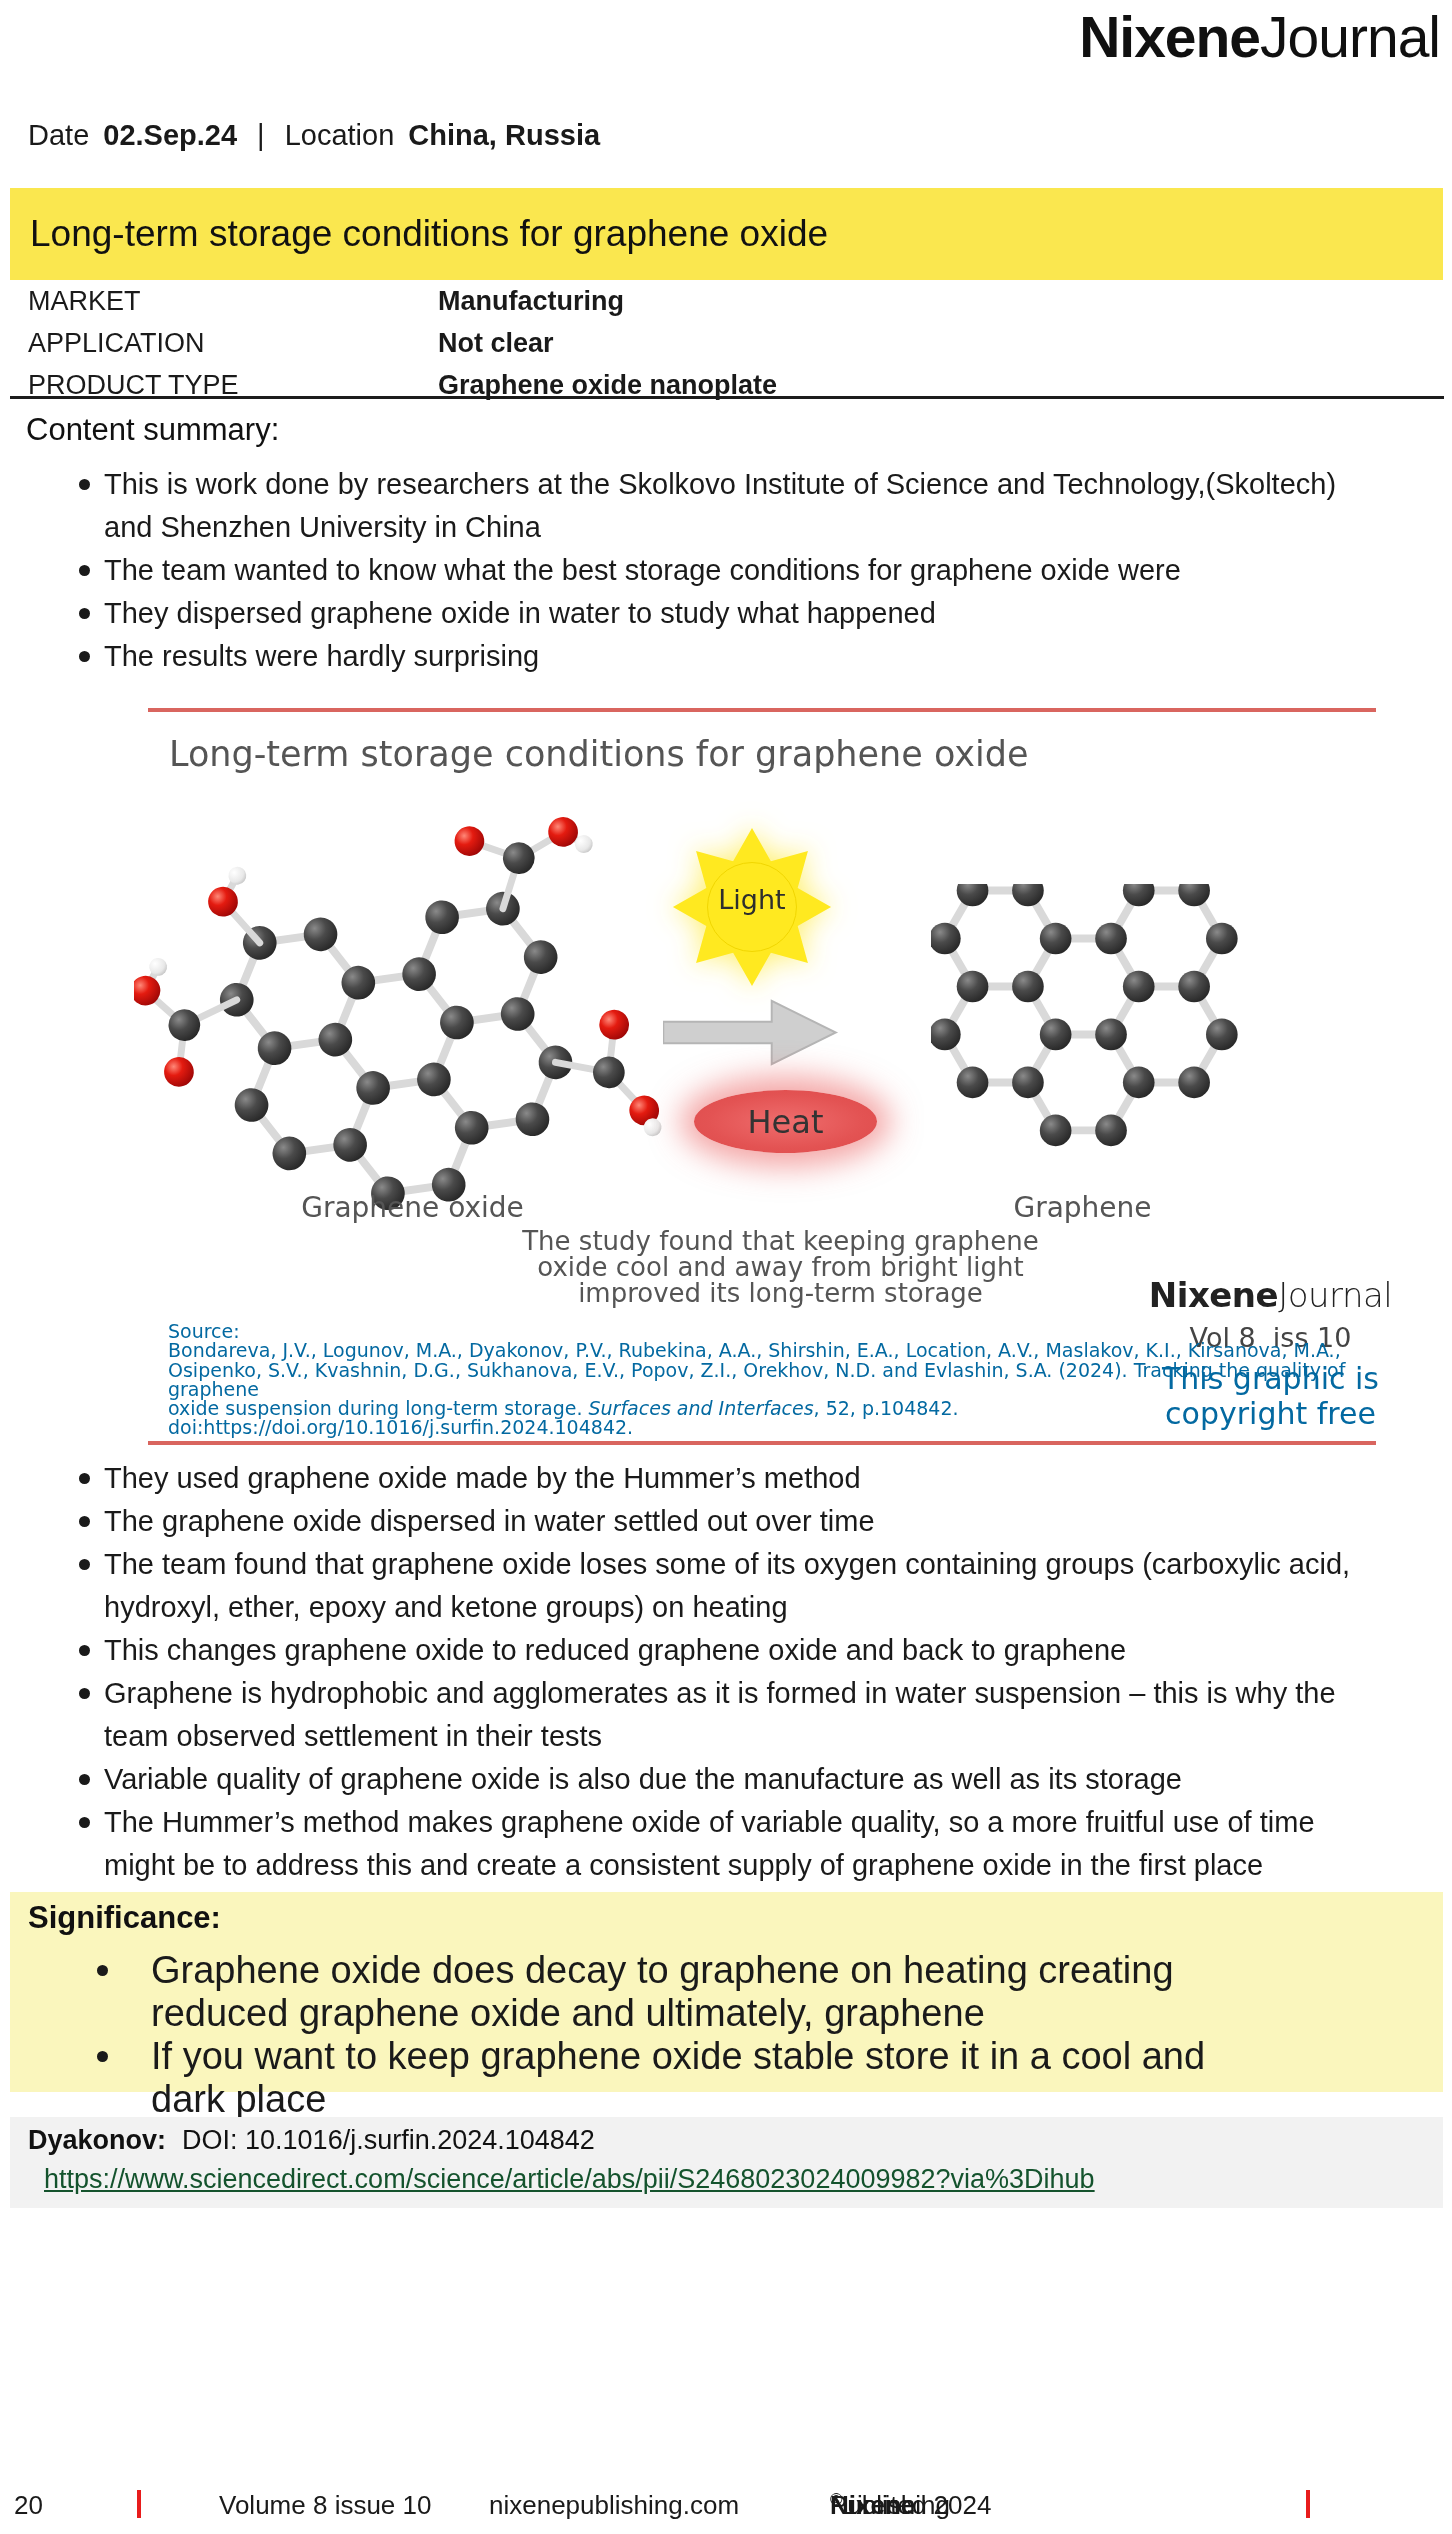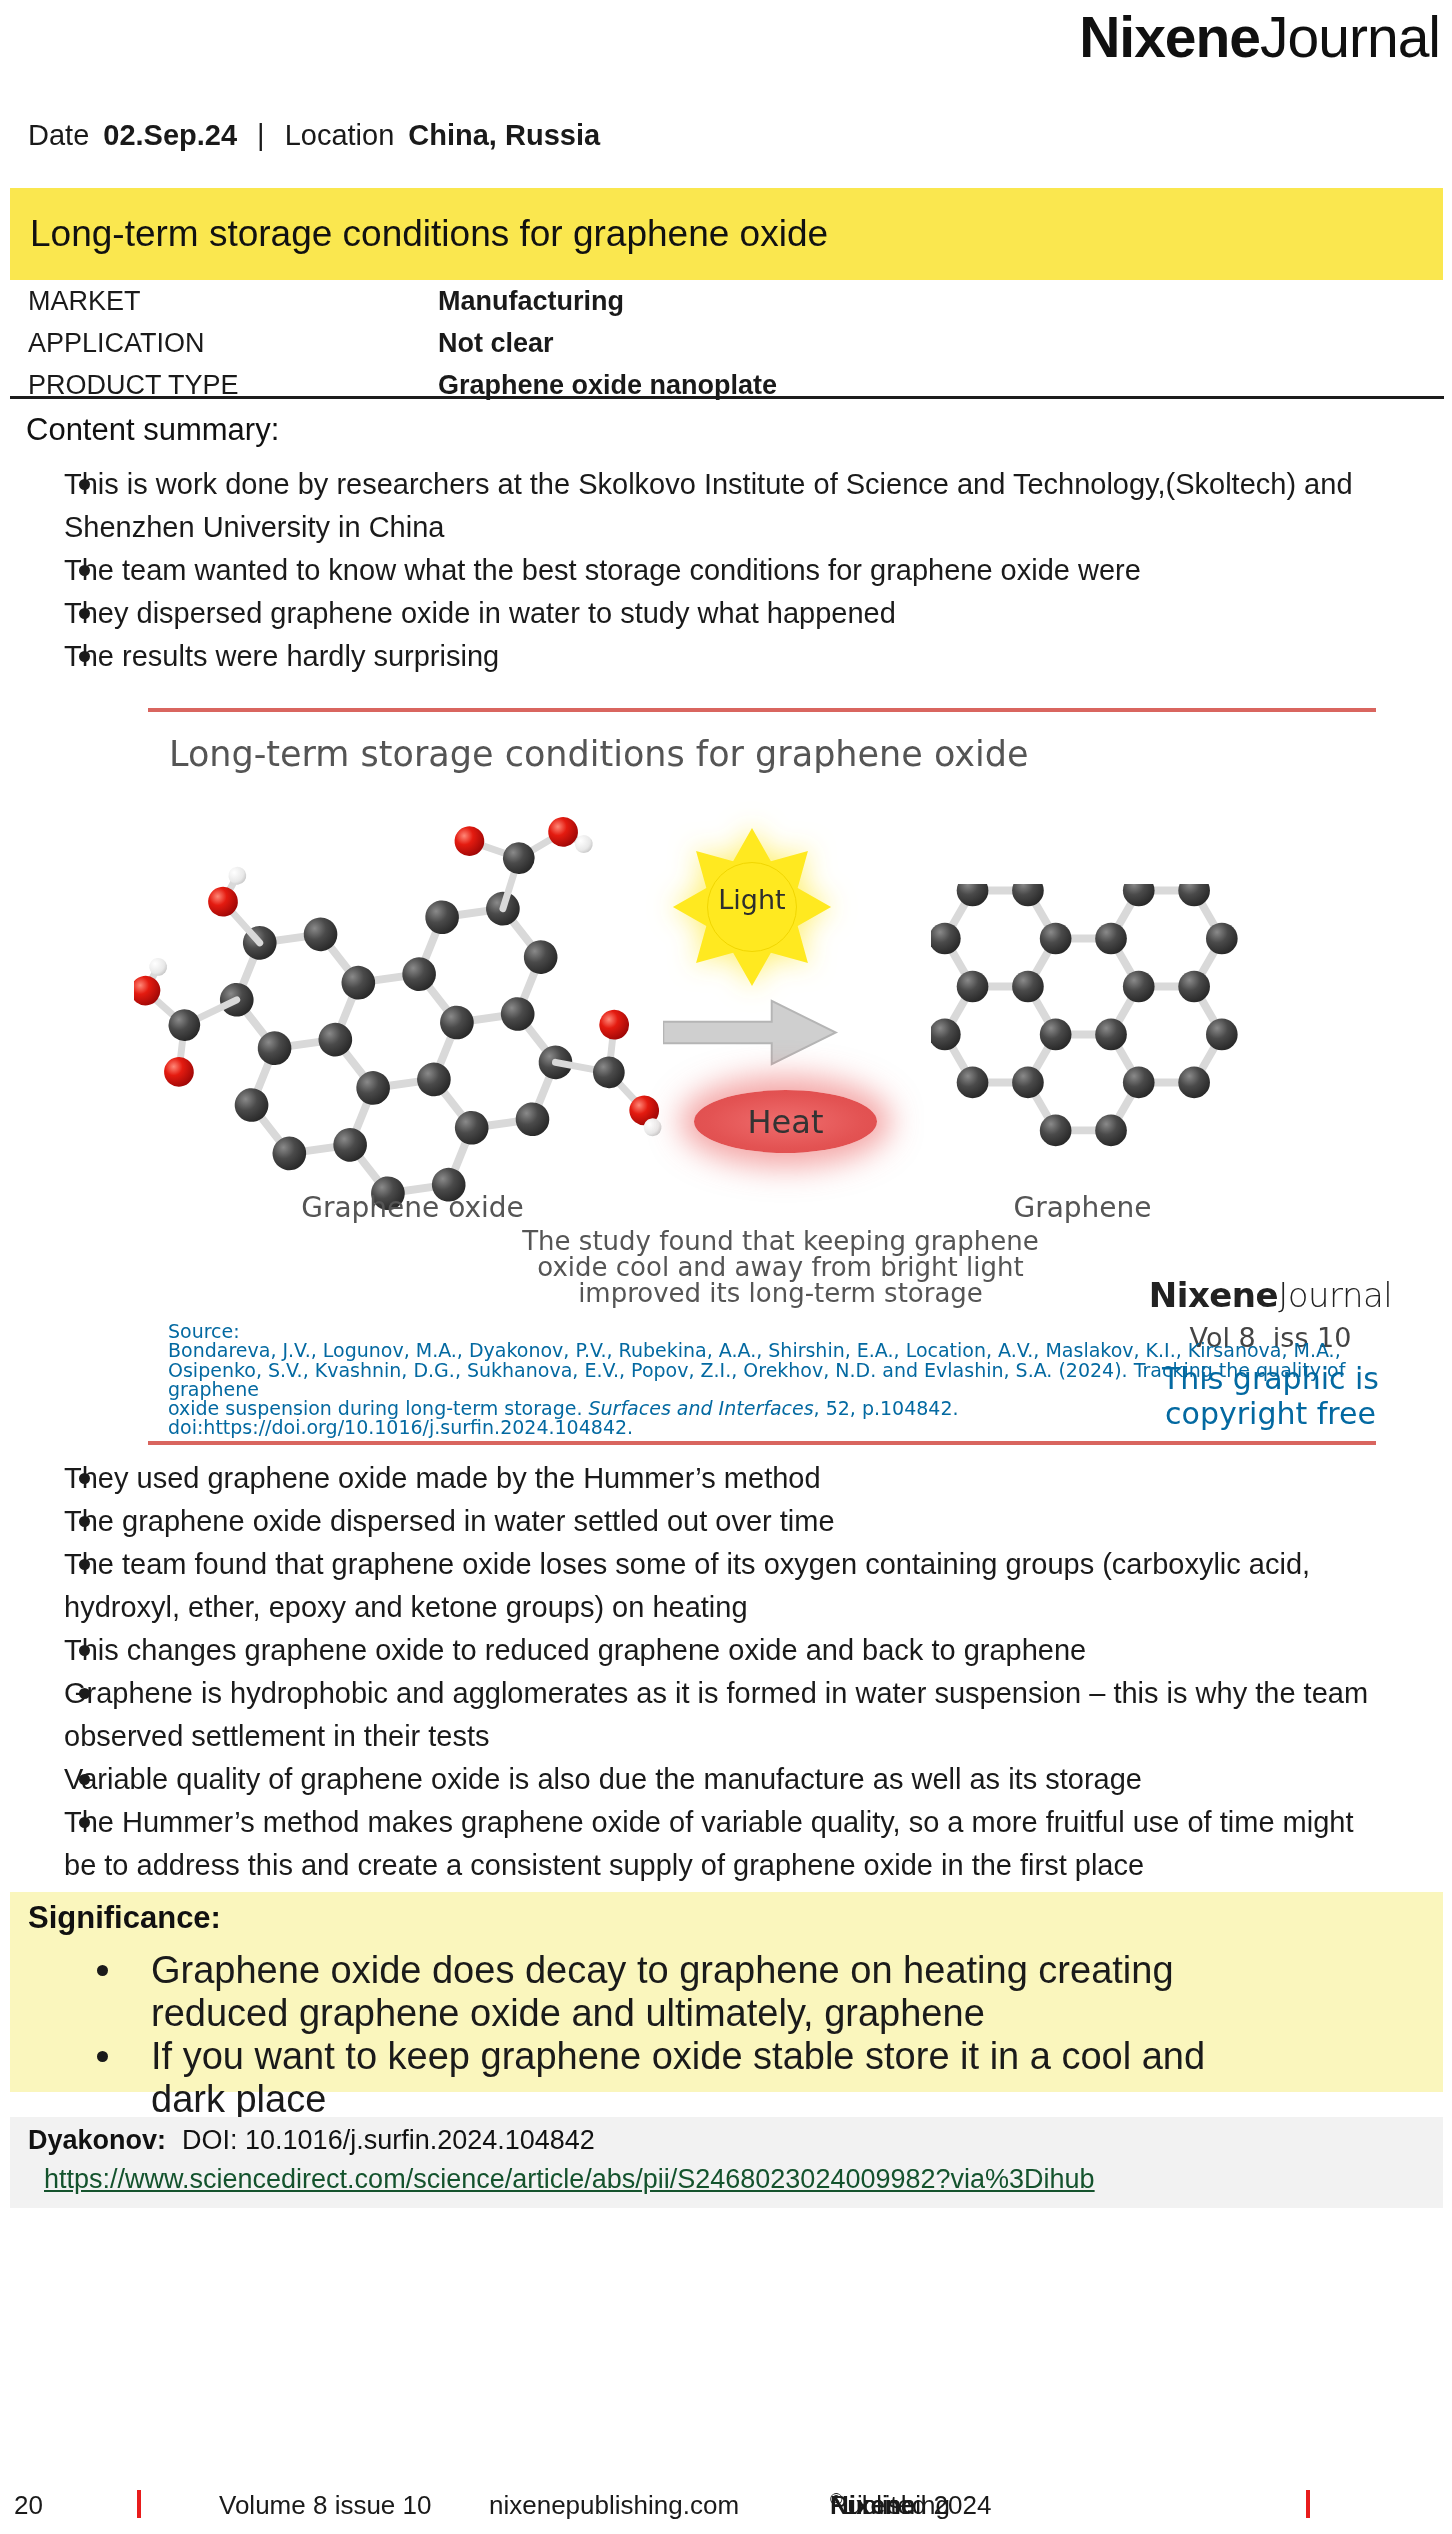--- a/index.html
+++ b/index.html
@@ -28,21 +28,21 @@
   .info-row{position:absolute;left:0;width:1452px;font-size:27px;}
   .info-row .ir-label{position:absolute;left:28px;font-weight:400;}
   .info-row .ir-value{position:absolute;left:438px;font-weight:700;}
   .rule{position:absolute;left:10px;width:1434px;height:3px;background:#1c1c1c;}
 
   .section-heading{position:absolute;left:26px;font-size:31px;color:#111;}
 
   
   ul.blist{position:absolute;left:0;width:1452px;list-style:none;margin:0;padding:0;}
   ul.blist li{
-    position:relative;padding-left:64px;padding-right:65px;
+    position:relative;padding-left:104px;padding-right:65px;
     font-size:29px;line-height:43px;color:#1a1a1a;
   }
   ul.blist li::before{
     content:"";position:absolute;left:79px;top:16px;width:11px;height:11px;
     border-radius:50%;background:#1a1a1a;
   }
 
   
   .figure{position:absolute;left:94px;top:696px;width:1287px;height:767px;background:#fff;
           font-family:"DejaVu Sans", sans-serif;}

